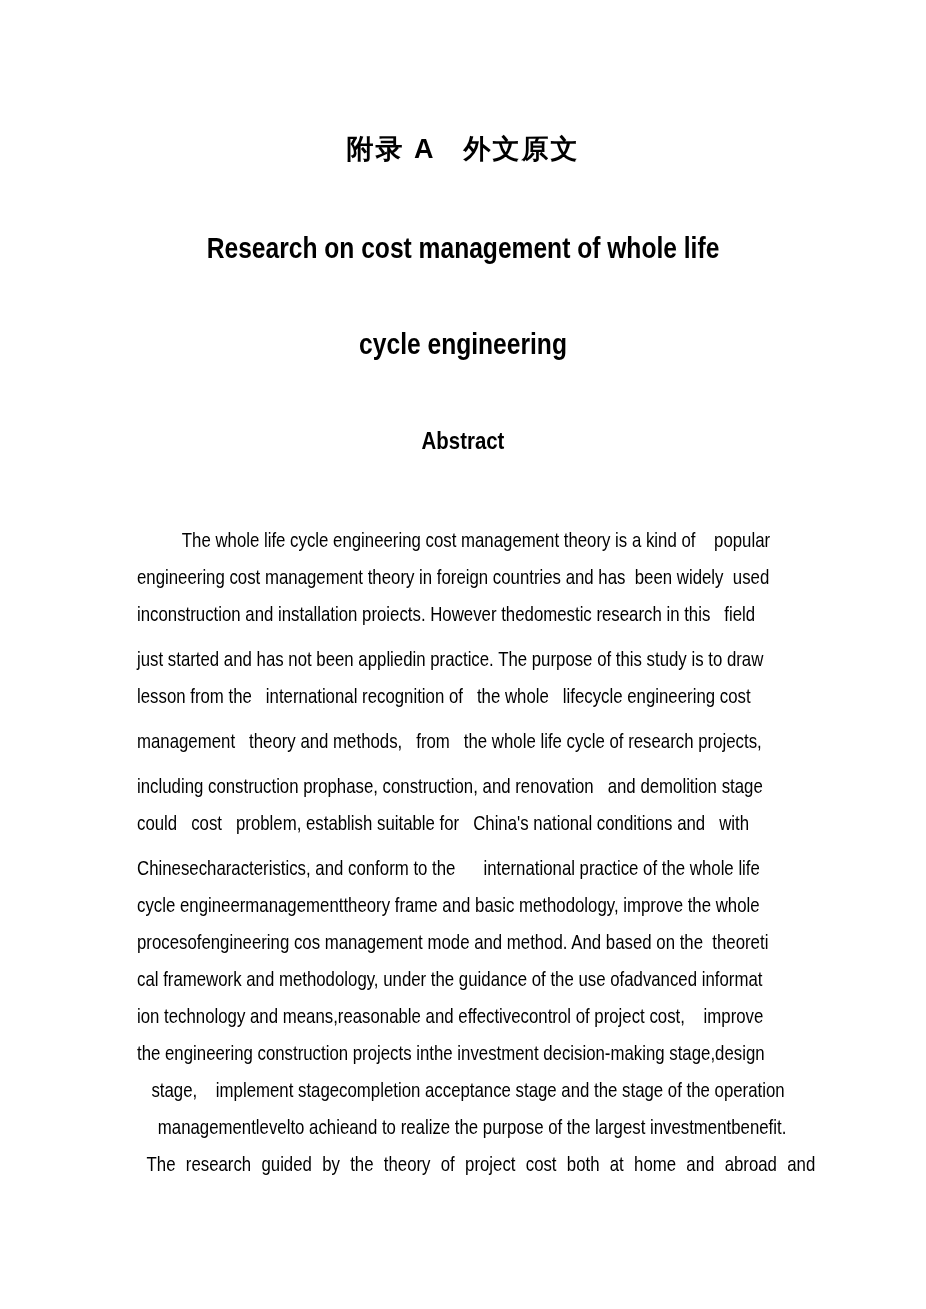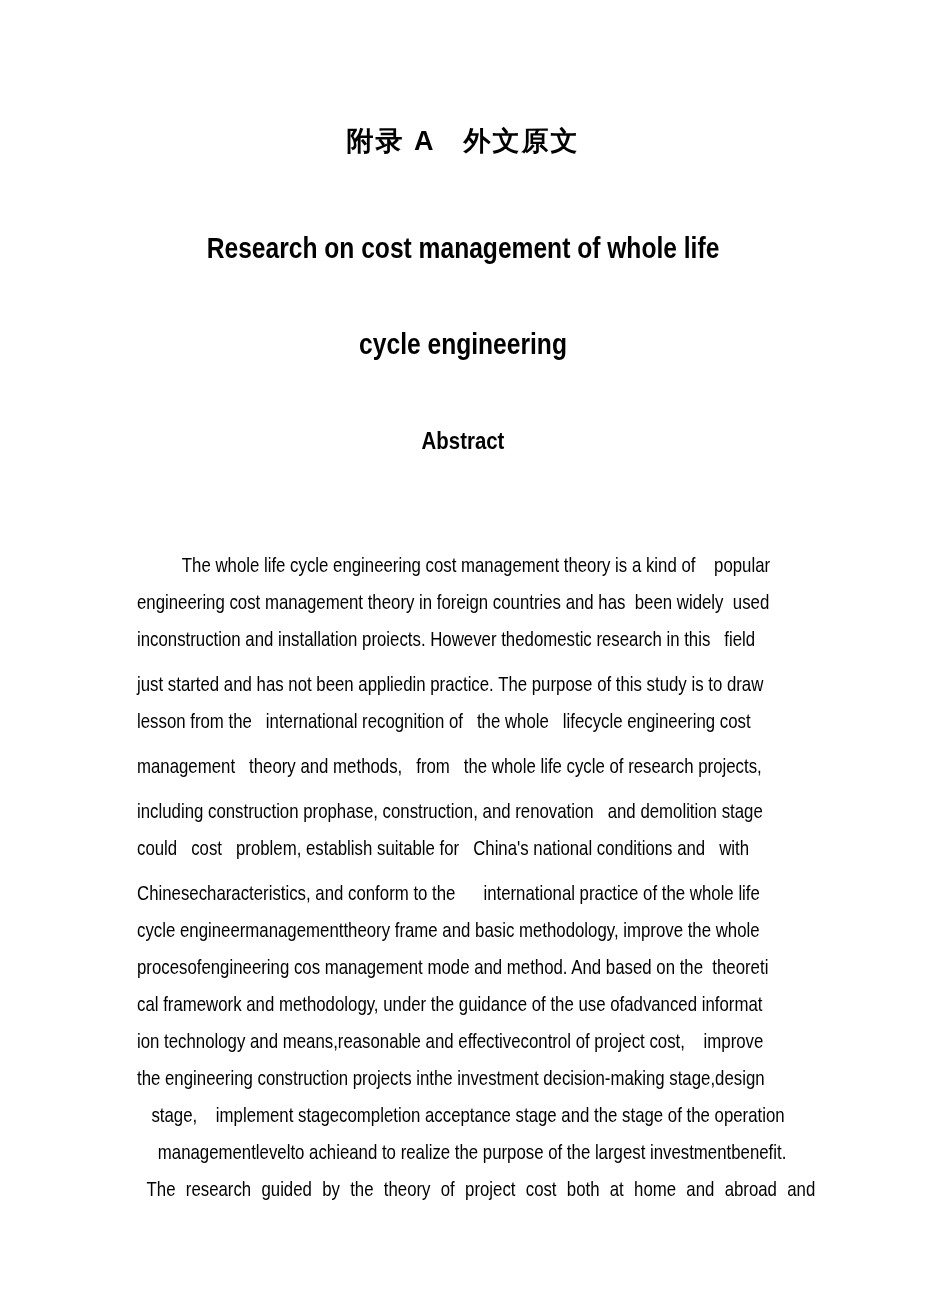--- a/index.html
+++ b/index.html
@@ -11,21 +11,21 @@
     position: relative;
     width: 926px;
     height: 1309px;
     background: #ffffff;
     color: #000000;
     font-family: "Liberation Sans", sans-serif;
     overflow: hidden;
   }
   .appendix-heading {
     position: absolute;
-    top: 123px;
+    top: 131px;
     left: 0;
     width: 926px;
     text-align: center;
     font-size: 27px;
     line-height: 36px;
     font-weight: 700;
     letter-spacing: 2px;
     white-space: pre;
   }
   .doc-title {
@@ -52,21 +52,20 @@
     line-height: 34px;
     font-weight: 700;
     transform: scaleX(0.85);
     transform-origin: 50% 50%;
   }
   .abstract-body {
     position: absolute;
     top: 521px;
     left: 137px;
     width: 720px;
-    margin-top: 25px;
   }
   .line {
     margin: 0;
     padding: 0;
     font-size: 21px;
     line-height: 37px;
     white-space: pre;
     transform: scaleX(0.80);
     transform-origin: 0 50%;
   }

